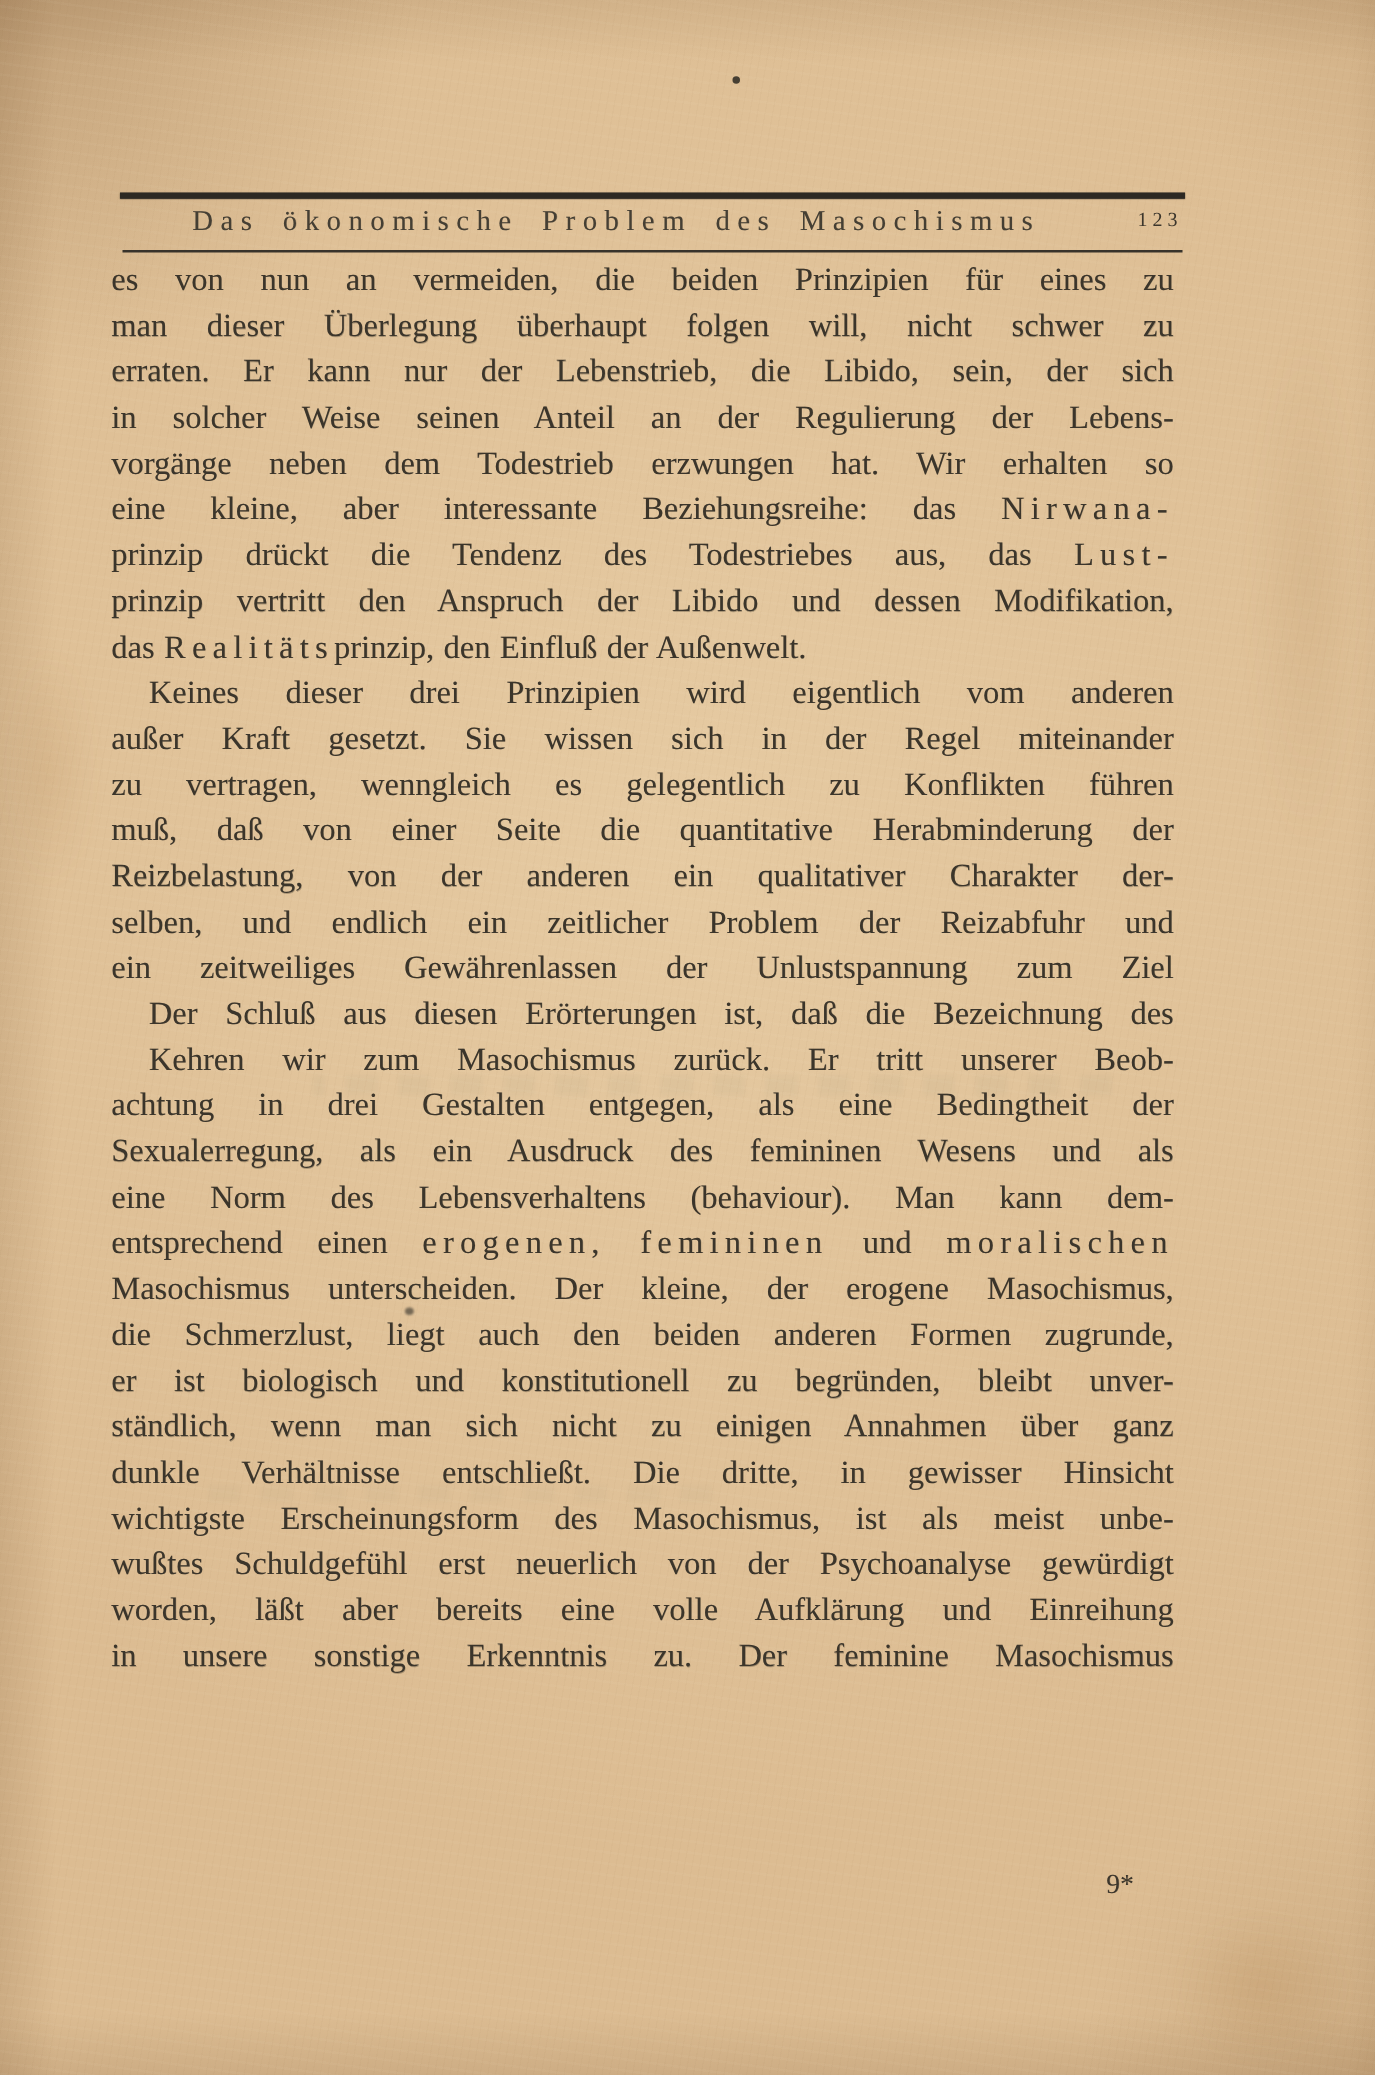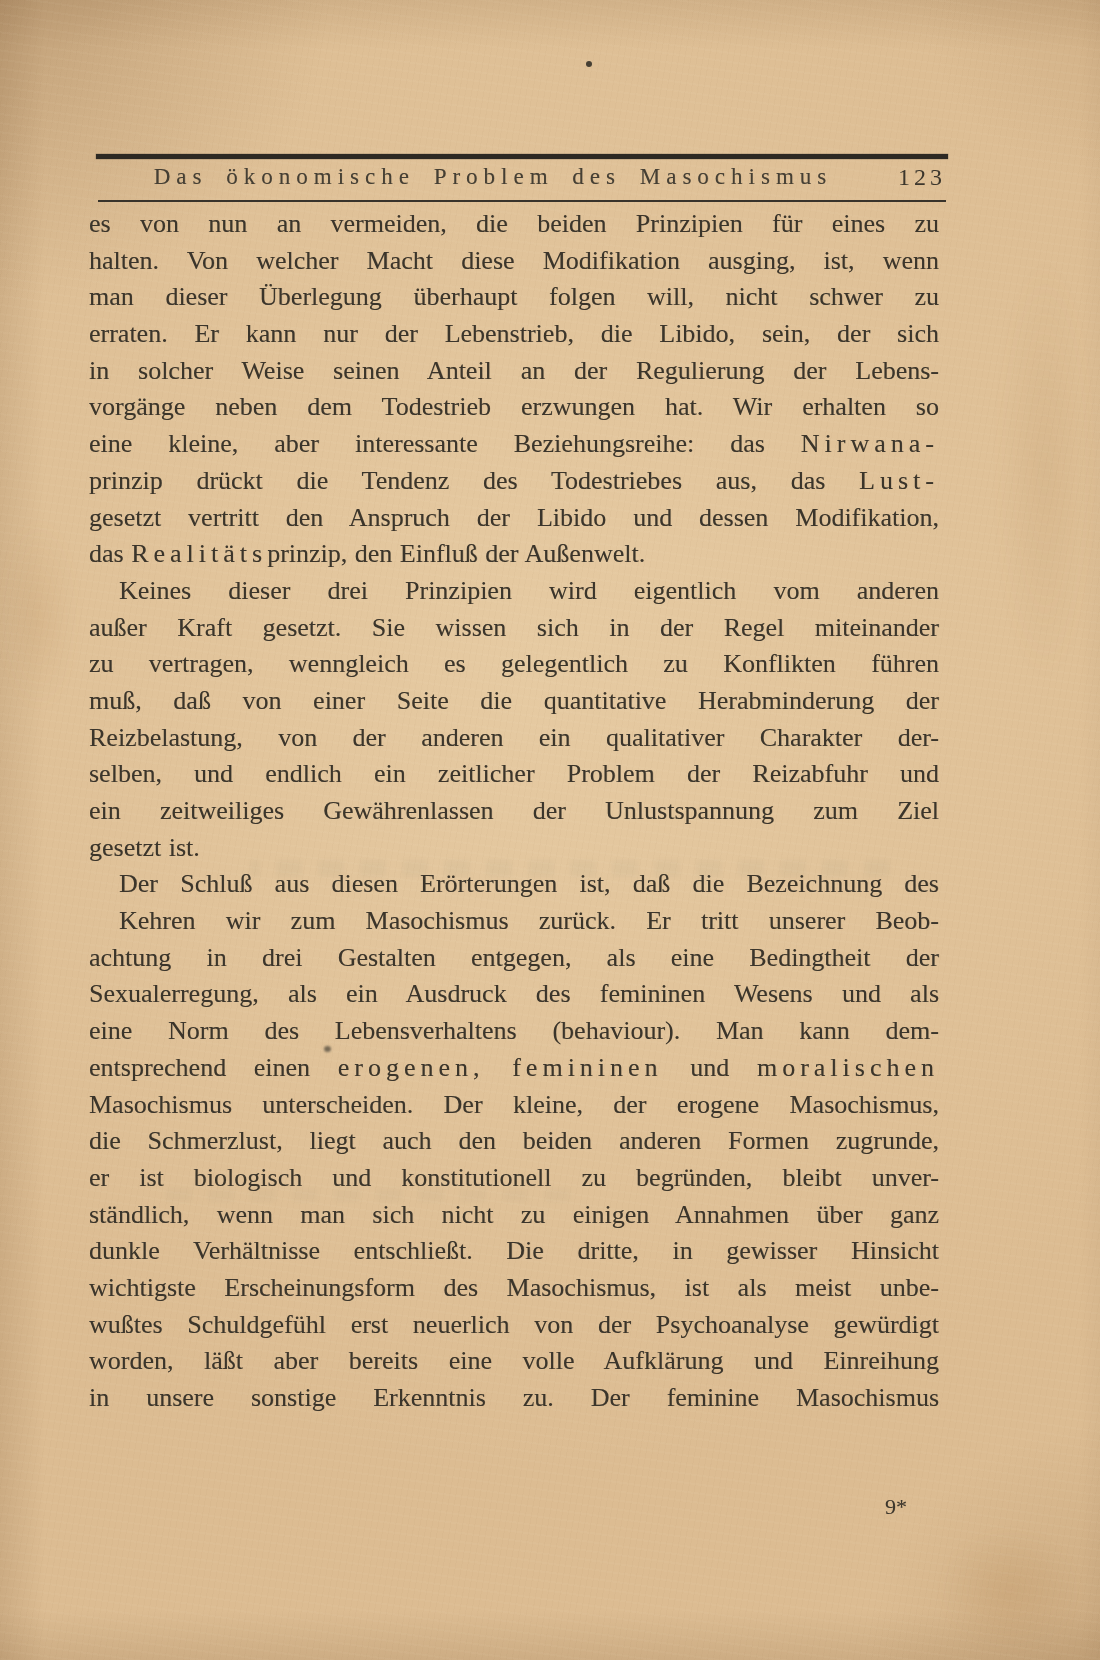--- a/index.html
+++ b/index.html
@@ -35,21 +35,21 @@
   }
   .running-header .title{
     position:absolute;left:0;right:58px;text-align:center;
     font-size:23px;line-height:32px;
     letter-spacing:6px;word-spacing:7px;
     color:#453f34;
     text-shadow:0.3px 0.3px 0 rgba(60,53,40,.3);
   }
   .running-header .pagenum{
     position:absolute;right:2px;top:0;
-    font-size:24px;line-height:32px;letter-spacing:4px;
+    font-size:16px;line-height:32px;letter-spacing:4px;
     color:#3c362c;
   }
   .text-block{
     position:absolute;left:89px;top:206px;width:850px;
     font-size:26px;
     word-spacing:1px;
     text-shadow:0.3px 0.3px 0 rgba(60,53,40,.32);
   }
   .line{
     height:36.7px;line-height:36.7px;
@@ -96,37 +96,35 @@
 
   <div class="rule thick"></div>
   <div class="running-header">
     <span class="title">Das ökonomische Problem des Masochismus</span>
     <span class="pagenum">123</span>
   </div>
   <div class="rule thin"></div>
 
   <div class="text-block">
       <div class="line"><span>es von nun an vermeiden, die beiden Prinzipien für eines zu</span></div>
-      <div class="line"><span>halten. Von welcher Macht diese Modifikation ausging, ist, wenn</span></div>
       <div class="line"><span>man dieser Überlegung überhaupt folgen will, nicht schwer zu</span></div>
       <div class="line"><span>erraten. Er kann nur der Lebenstrieb, die Libido, sein, der sich</span></div>
       <div class="line"><span>in solcher Weise seinen Anteil an der Regulierung der Lebens-</span></div>
       <div class="line"><span>vorgänge neben dem Todestrieb erzwungen hat. Wir erhalten so</span></div>
       <div class="line"><span>eine kleine, aber interessante Beziehungsreihe: das </span><span class="sperr">Nirwana-</span></div>
       <div class="line"><span>prinzip drückt die Tendenz des Todestriebes aus, das </span><span class="sperr">Lust-</span></div>
-      <div class="line"><span>gesetzt vertritt den Anspruch der Libido und dessen Modifikation,</span></div>
+      <div class="line"><span>prinzip vertritt den Anspruch der Libido und dessen Modifikation,</span></div>
       <div class="line nofill"><span>das </span><span class="sperr">Realitäts</span><span>prinzip, den Einfluß der Außenwelt.</span></div>
       <div class="line indent"><span>Keines dieser drei Prinzipien wird eigentlich vom anderen</span></div>
       <div class="line"><span>außer Kraft gesetzt. Sie wissen sich in der Regel miteinander</span></div>
       <div class="line"><span>zu vertragen, wenngleich es gelegentlich zu Konflikten führen</span></div>
       <div class="line"><span>muß, daß von einer Seite die quantitative Herabminderung der</span></div>
       <div class="line"><span>Reizbelastung, von der anderen ein qualitativer Charakter der-</span></div>
       <div class="line"><span>selben, und endlich ein zeitlicher Problem der Reizabfuhr und</span></div>
       <div class="line"><span>ein zeitweiliges Gewährenlassen der Unlustspannung zum Ziel</span></div>
-      <div class="line nofill"><span>gesetzt ist.</span></div>
       <div class="line indent"><span>Der Schluß aus diesen Erörterungen ist, daß die Bezeichnung des</span></div>
       <div class="line indent"><span>Kehren wir zum Masochismus zurück. Er tritt unserer Beob-</span></div>
       <div class="line"><span>achtung in drei Gestalten entgegen, als eine Bedingtheit der</span></div>
       <div class="line"><span>Sexualerregung, als ein Ausdruck des femininen Wesens und als</span></div>
       <div class="line"><span>eine Norm des Lebensverhaltens (behaviour). Man kann dem-</span></div>
       <div class="line"><span>entsprechend einen </span><span class="sperr">erogenen,</span><span> </span><span class="sperr">femininen</span><span> und </span><span class="sperr">moralischen</span></div>
       <div class="line"><span>Masochismus unterscheiden. Der kleine, der erogene Masochismus,</span></div>
       <div class="line"><span>die Schmerzlust, liegt auch den beiden anderen Formen zugrunde,</span></div>
       <div class="line"><span>er ist biologisch und konstitutionell zu begründen, bleibt unver-</span></div>
       <div class="line"><span>ständlich, wenn man sich nicht zu einigen Annahmen über ganz</span></div>

